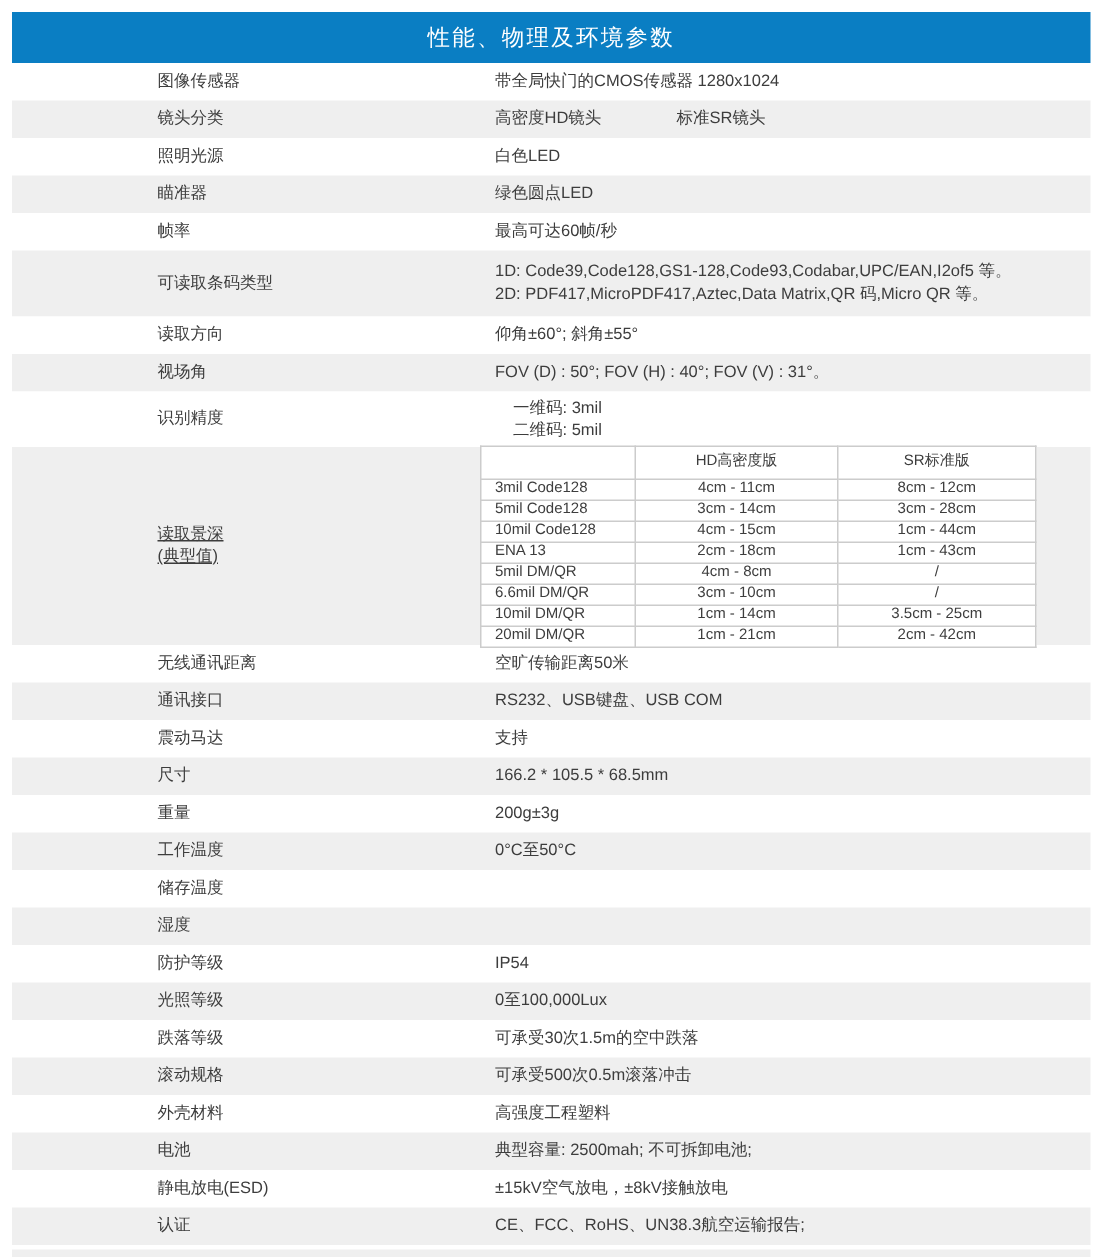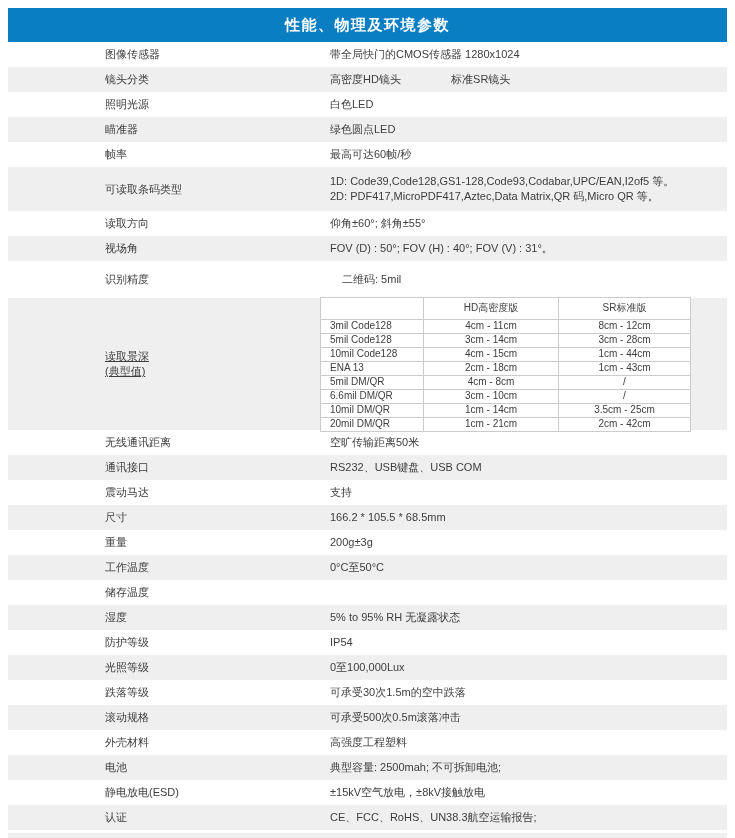--- a/index.html
+++ b/index.html
@@ -5,21 +5,21 @@
   html,body{margin:0;padding:0;}
   body{
     width:735px;height:838px;overflow:hidden;background:#ffffff;
     font-family:"Liberation Sans",sans-serif;color:#3d3d3d;
     -webkit-font-smoothing:antialiased;
   }
   .page{padding:8px 8px 0 8px;box-sizing:border-box;}
   .hdr{
     height:34px;background:#0a7ec3;display:flex;align-items:center;justify-content:center;
   }
-  .hdr .t{color:#ffffff;font-size:15px;font-weight:bold;letter-spacing:1.5px;}
+  .hdr .t{color:#ffffff;font-size:15px;font-weight:normal;letter-spacing:1.5px;}
   .r{
     height:25px;display:flex;align-items:center;font-size:11px;line-height:13px;
     background:#ffffff;
   }
   .r.alt{background:#efefef;}
   .lbl{width:225px;padding-left:97px;flex:none;}
   .val{flex:1;padding-right:6px;}
   .r.two{height:44px;}
   .r.prec{height:37px;gap:12px;}
   .line{display:block;line-height:15px;}
@@ -90,20 +90,21 @@
   </div>
 
   <div class="r alt">
     <div class="lbl">视场角</div>
     <div class="val">FOV (D) : 50°; FOV (H) : 40°; FOV (V) : 31°。</div>
   </div>
 
   <div class="r prec">
     <div class="lbl">识别精度</div>
     <div class="val">
+      <span class="line">一维码: 3mil</span>
       <span class="line">二维码: 5mil</span>
     </div>
   </div>
 
   <div class="r alt dof">
     <div class="lbl">
       <span class="line">读取景深</span>
       <span class="line">(典型值)</span>
     </div>
     <table class="dof-t">
@@ -193,21 +194,20 @@
     <div class="lbl">工作温度</div>
     <div class="val">0°C至50°C</div>
   </div>
 
   <div class="r">
     <div class="lbl">储存温度</div>
   </div>
 
   <div class="r alt">
     <div class="lbl">湿度</div>
-    <div class="val">5% to 95% RH 无凝露状态</div>
   </div>
 
   <div class="r">
     <div class="lbl">防护等级</div>
     <div class="val">IP54</div>
   </div>
 
   <div class="r alt">
     <div class="lbl">光照等级</div>
     <div class="val">0至100,000Lux</div>

